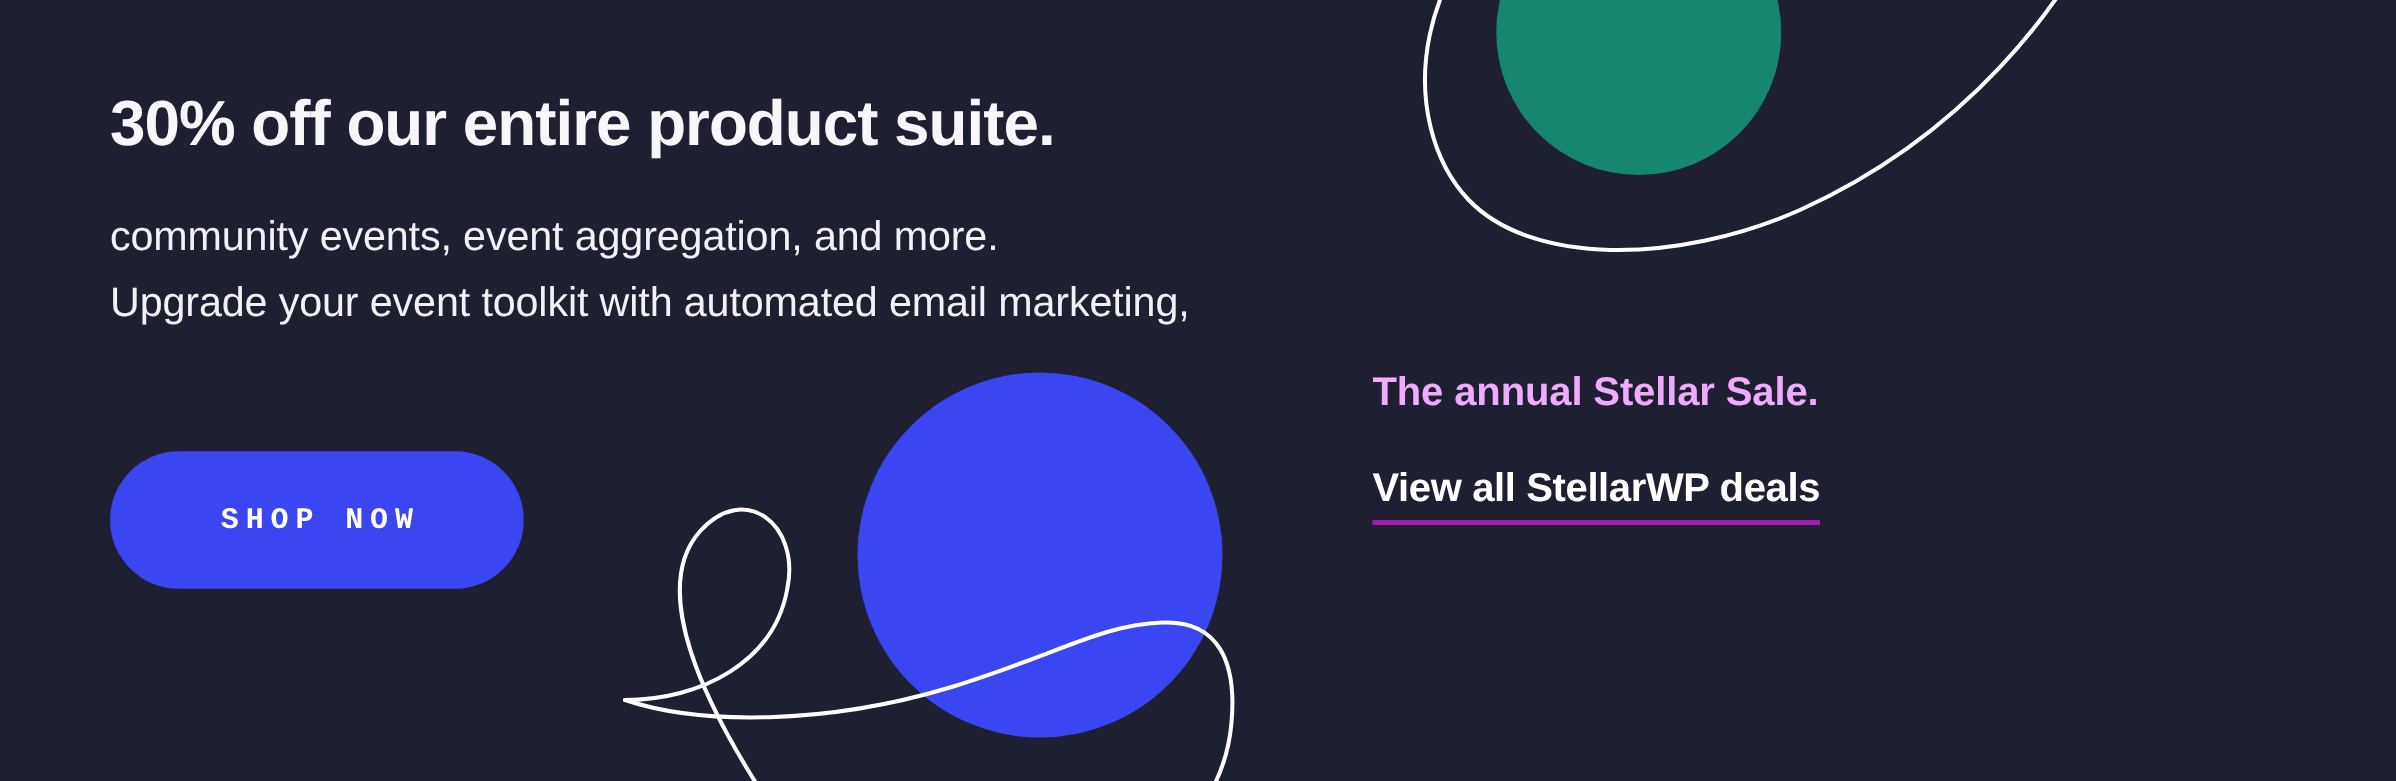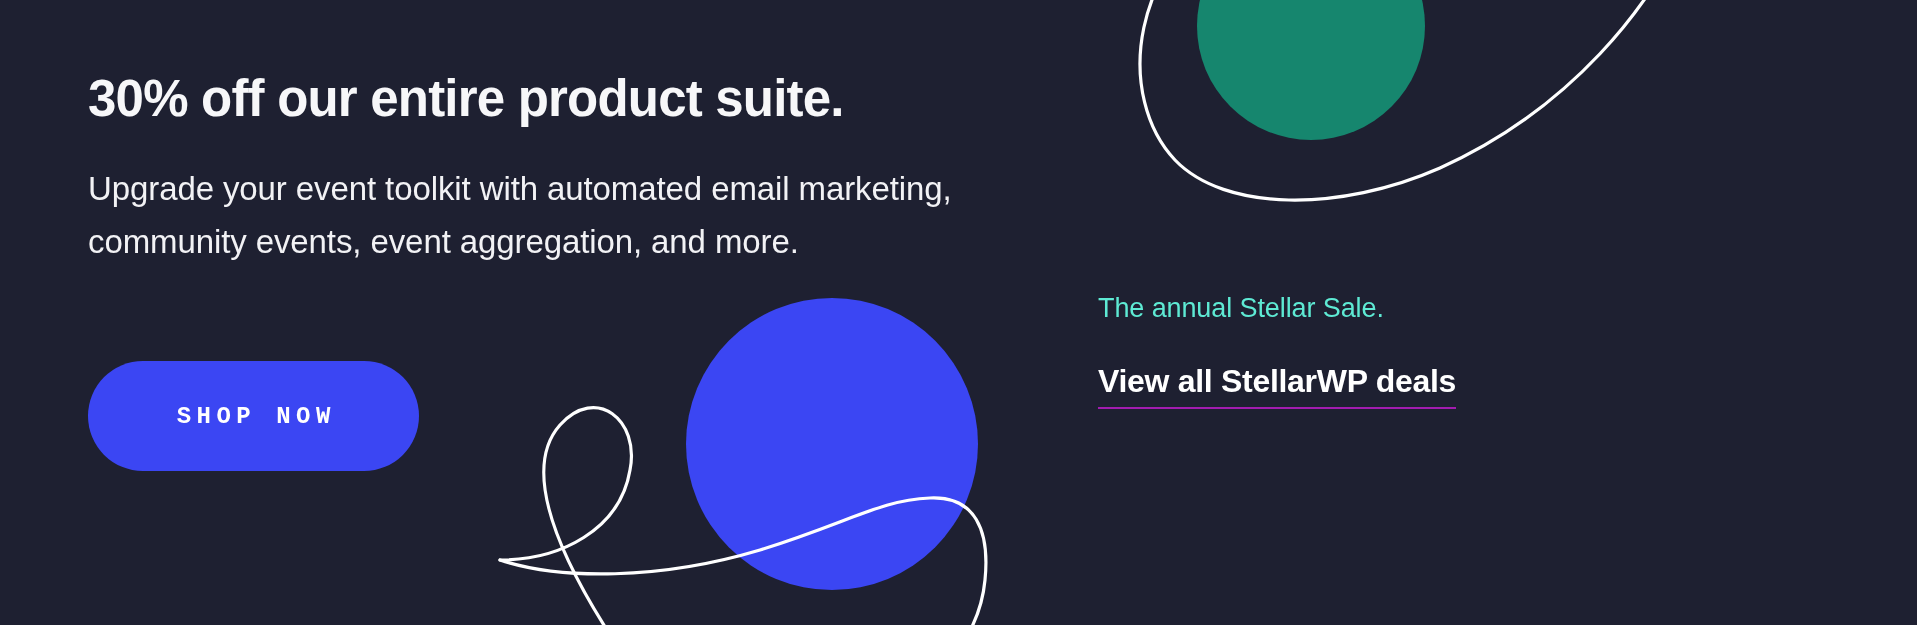--- a/index.html
+++ b/index.html
@@ -115,36 +115,36 @@
 
   #sale-info {
     position: absolute;
     left: 1098px;
     top: 282px;
     width: 760px;
   }
 
   .sale-line {
     display: block;
-    font-size: 27px;
-    font-weight: 400;
-    color: #5eead4;
+    font-size: 32px;
+    font-weight: 700;
+    color: #f0abfc;
     line-height: 1.95;
     letter-spacing: -0.1px;
     white-space: nowrap;
   }
 
   #deals-link {
     display: inline-block;
     margin-top: 28px;
     font-size: 32px;
     font-weight: bold;
     color: #ffffff;
     text-decoration: none;
-    border-bottom: 2px solid #a21caf;
+    border-bottom: 4px solid #a21caf;
     padding-bottom: 7px;
     letter-spacing: -0.3px;
     white-space: nowrap;
     cursor: pointer;
   }
 </style>
 </head>
 <body>
 
 <div id="banner">
@@ -162,22 +162,22 @@
       <path d="M620 650 C560 560 520 470 560 425 C596 385 640 420 630 470 C620 530 560 560 500 560" stroke="#ffffff" stroke-width="3.2" fill="none" stroke-linecap="round"></path>
       <path d="M500 560 C560 580 660 580 760 550 C850 522 880 500 930 498 C975 496 990 530 985 580 C981 622 960 650 940 672" stroke="#ffffff" stroke-width="3.2" fill="none" stroke-linecap="round"></path>
     </svg>
   </div>
 
   <div class="content">
 
     <div id="headline">30% off our entire product suite.</div>
 
     <div id="subhead">
+      <span class="sub-line">community events, event aggregation, and more.</span>
       <span class="sub-line">Upgrade your event toolkit with automated email marketing,</span>
-      <span class="sub-line">community events, event aggregation, and more.</span>
     </div>
 
     <button id="shop-now-button">SHOP NOW</button>
 
     <div id="sale-info">
       <span class="sale-line">The annual Stellar Sale.</span>
       <a id="deals-link" href="#">View all StellarWP deals</a>
     </div>
 
   </div>

